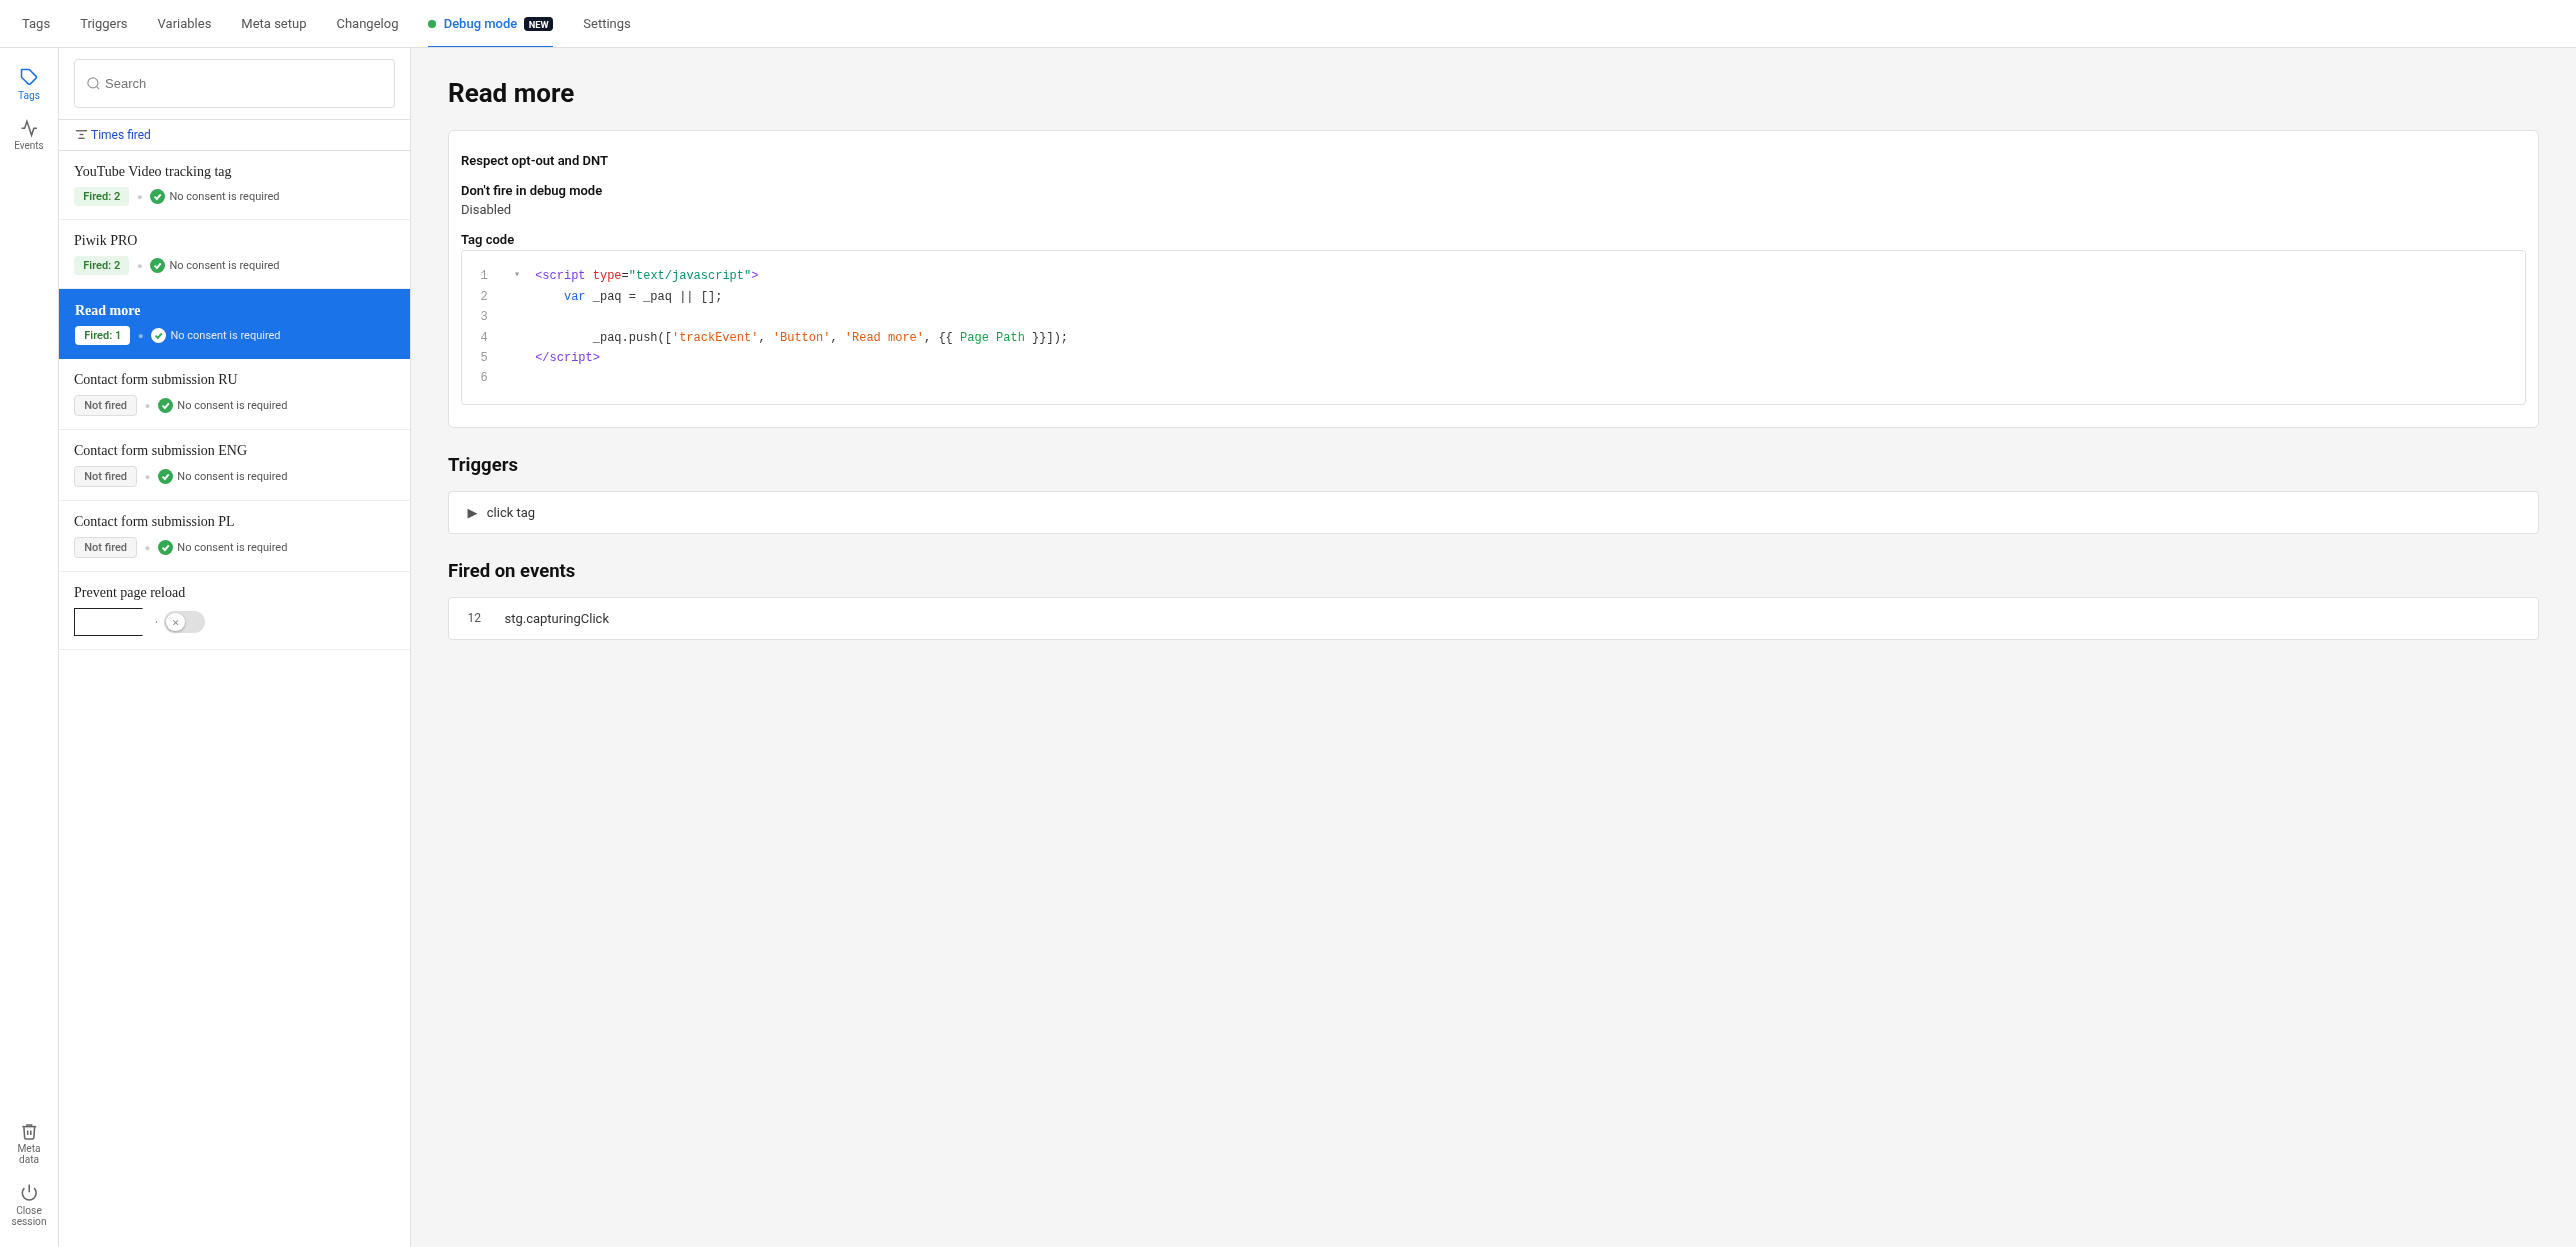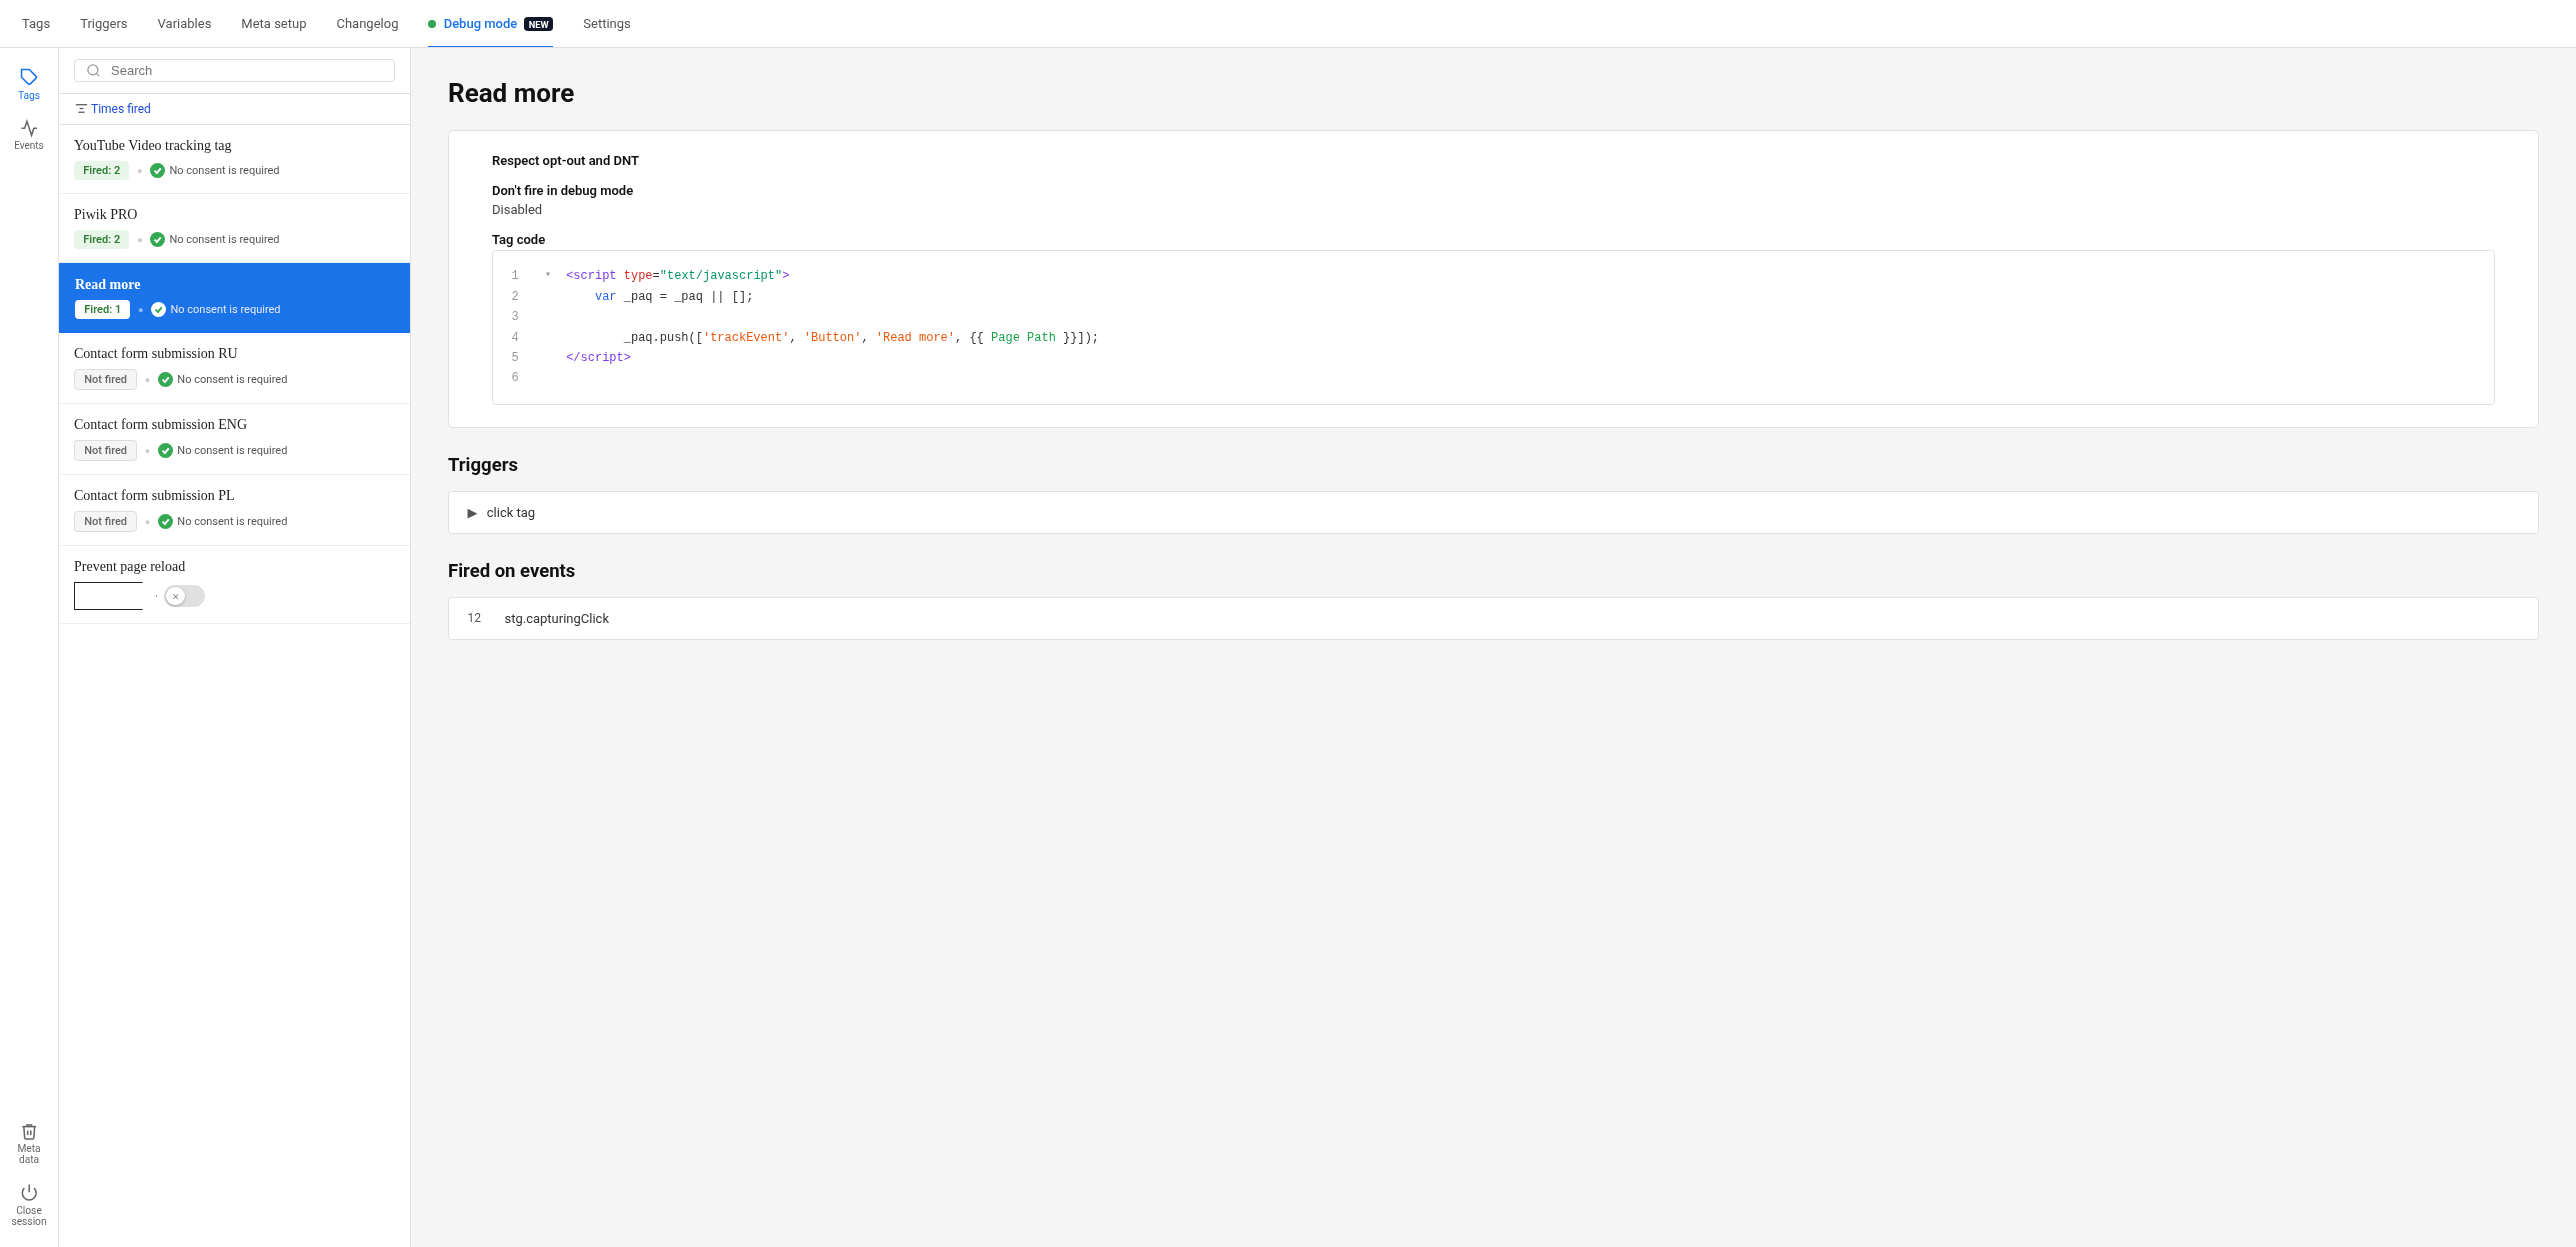--- a/index.html
+++ b/index.html
@@ -41,21 +41,21 @@
     
     .tag-list-panel {
       width: 352px; background: #fff; border-right: 0.9px solid #e0e0e0;
       display: flex; flex-direction: column; overflow: hidden;
     }
     .search-bar {
       padding: 11px 15px; border-bottom: 0.9px solid #e0e0e0;
     }
     .search-input-wrap {
       display: flex; align-items: center; border: 0.9px solid #ddd;
-      border-radius: 3.7px; padding: 3px 11px; gap: 10px; background: #fff;
+      border-radius: 3.7px; padding: 16px 11px; gap: 4px; background: #fff;
     }
     .search-input-wrap input {
       border: none; outline: none; font-size: 13px; width: 100%; color: #333;
     }
     .search-input-wrap svg { color: #999; width: 15px; height: 15px; flex-shrink: 0; }
 
     .times-fired-header {
       display: flex; align-items: center; gap: 2px; padding: 7.4px 15px;
       font-size: 12px; color: #1d4ed8; border-bottom: 0.9px solid #e0e0e0;
     }
@@ -104,21 +104,21 @@
     .toggle-x { font-size: 9.3px; color: #888; }
 
     
     .main-content {
       flex: 1; overflow-y: auto; padding: 30px 37px; background: #f5f5f5;
     }
     .content-title { font-size: 26px; font-weight: 700; color: #111; margin-bottom: 22px; }
 
     .info-card {
       background: #fff; border: 0.9px solid #e0e0e0; border-radius: 5.6px;
-      padding: 22px 43px; margin-bottom: 26px;
+      padding: 22px 12px; margin-bottom: 26px;
     }
     .info-row { margin-bottom: 15px; }
     .info-row:last-child { margin-bottom: 0; }
     .info-label { font-size: 13px; font-weight: 600; color: #111; margin-bottom: 3.7px; }
     .info-value { font-size: 13px; color: #444; }
 
     .section-title { font-size: 18.5px; font-weight: 700; color: #111; margin-bottom: 15px; }
 
     
     .code-block {

